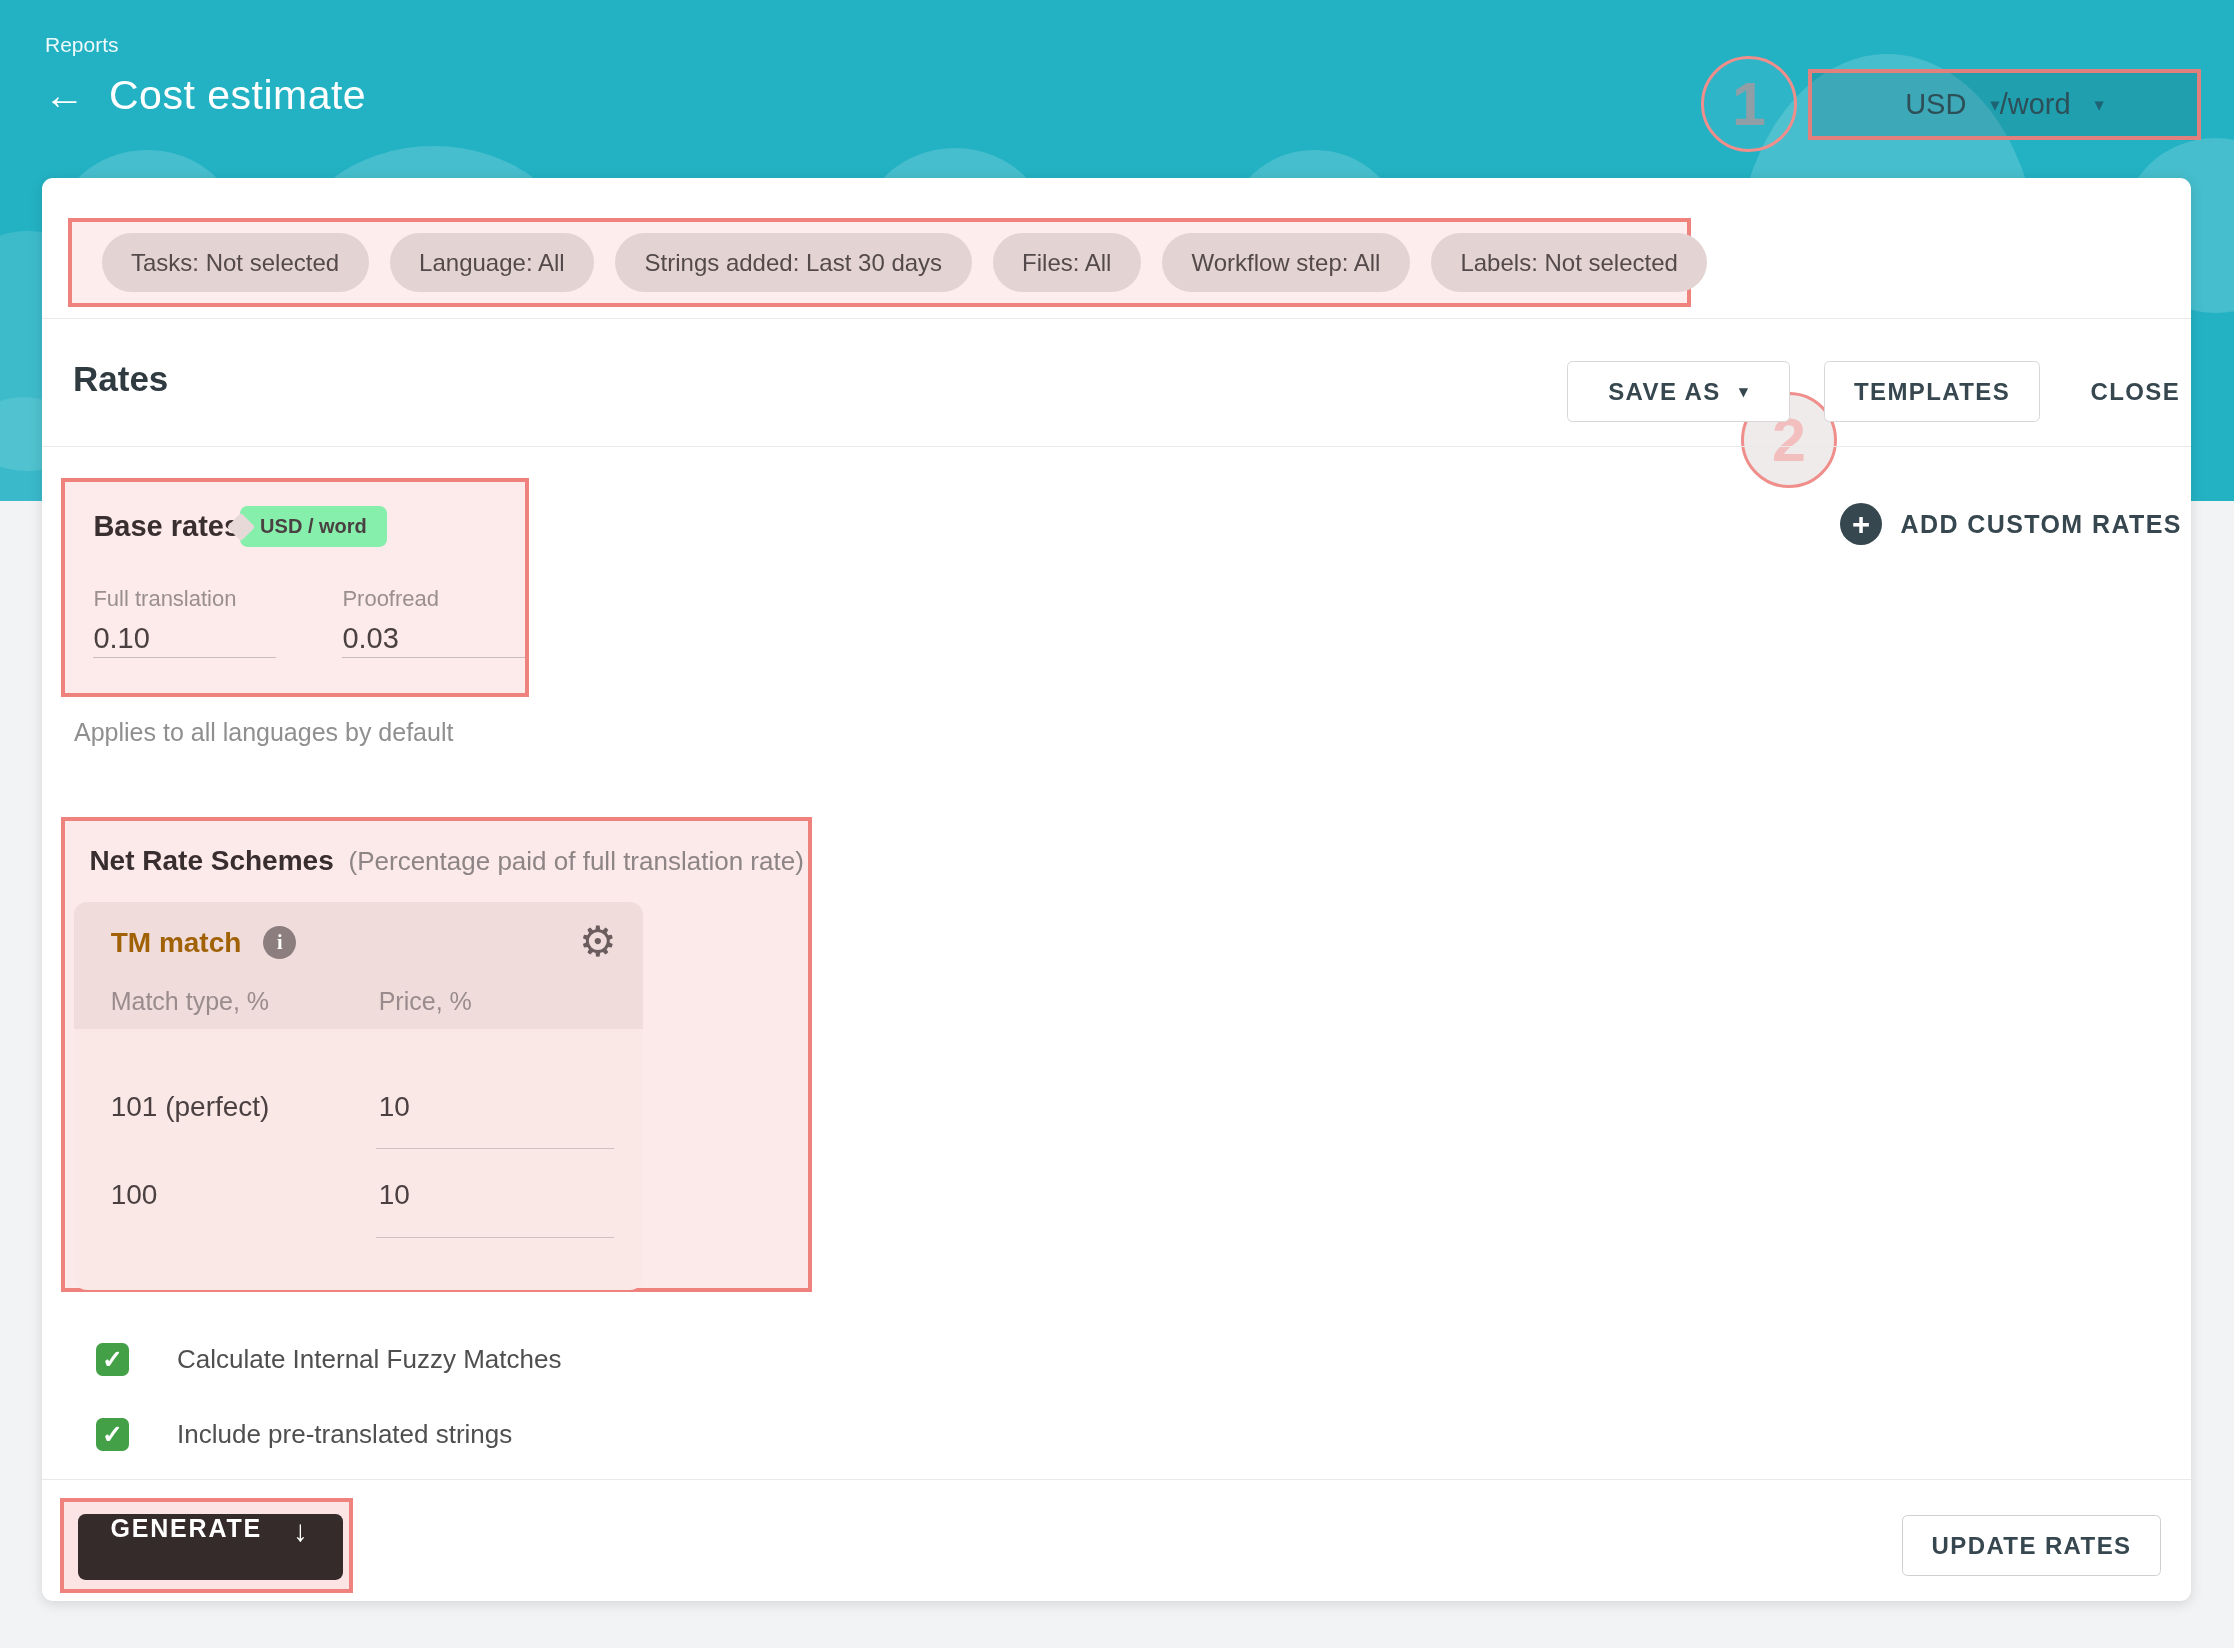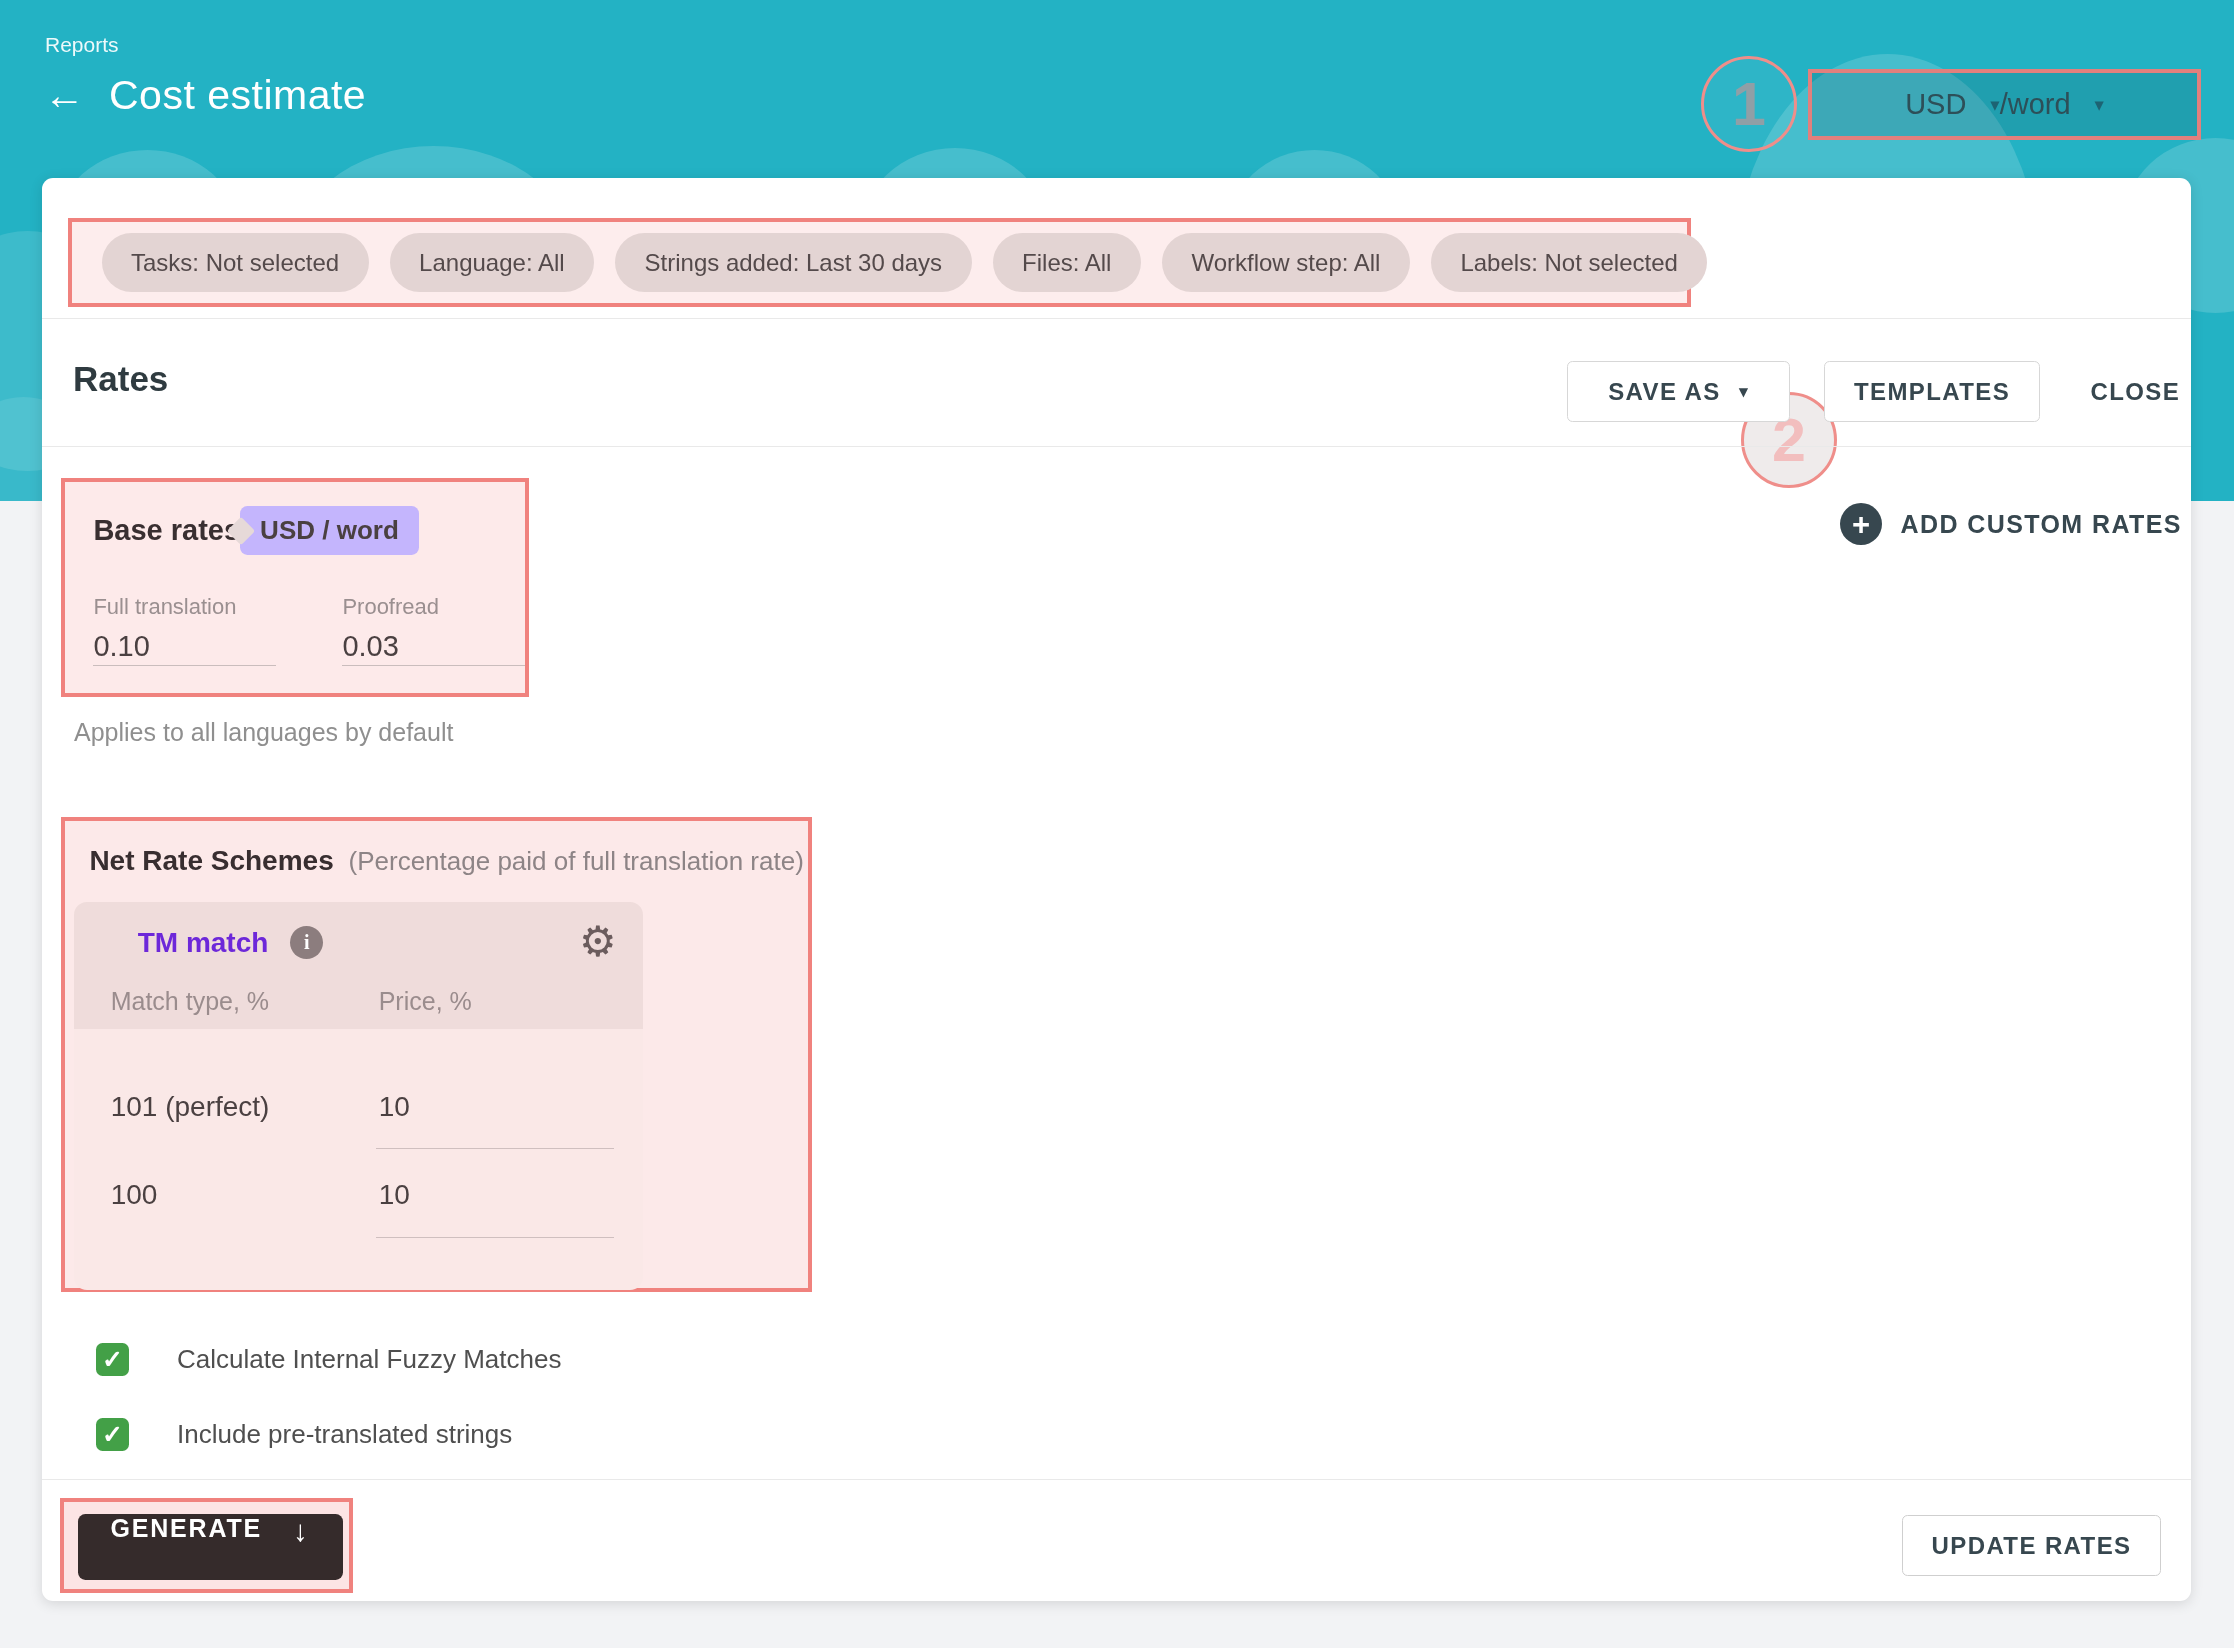--- a/index.html
+++ b/index.html
@@ -87,22 +87,22 @@
   .caret-dark{font-size:16.6px;color:#37474f;}
 
   
   .base-box{
     position:absolute;left:19.4px;top:300px;width:468px;height:219px;
     border:4.6px solid #f0827e;background:#fdeaea;box-sizing:border-box;padding:24px 0 0 28px;
   }
   .base-head{display:flex;align-items:center;}
   .base-title{font-size:29px;font-weight:bold;color:#392f31;}
   .unit-chip{
-    position:relative;background:#c4b5fd;border-radius:7.4px;padding:9.2px 20px;
-    font-size:26px;font-weight:bold;color:#4a4041;
+    position:relative;background:#86efac;border-radius:7.4px;padding:9.2px 20px;
+    font-size:20px;font-weight:bold;color:#4a4041;
   }
   .unit-chip::before{
     content:"";position:absolute;left:-9.2px;top:50%;margin-top:-10px;
     width:20px;height:20px;background:#e6d9d8;transform:rotate(45deg);border-radius:2.8px;
   }
   .base-fields{display:flex;gap:66px;margin-top:39px;}
   .field{width:185px;}
   .field-label{font-size:22px;color:#9a8f90;}
   .field-value{font-size:29px;color:#4a4041;margin-top:9.2px;padding-bottom:2px;border-bottom:1.8px solid #cabdbd;cursor:text;}
   .base-note{position:absolute;left:32px;top:540px;font-size:25px;color:#8f8f8f;}
@@ -124,21 +124,21 @@
   }
   .net-head{display:flex;align-items:baseline;gap:14.8px;padding:24px 0 0 24px;}
   .net-title{font-size:28px;font-weight:bold;color:#382e30;}
   .net-sub{font-size:26px;color:#8d8486;}
   .tm-card{
     position:absolute;left:8.3px;top:81px;width:569px;height:388px;
     border-radius:13px;overflow:hidden;background:#fae8e7;
   }
   .tm-header{position:absolute;left:0;top:0;width:100%;height:127px;background:#efdcdb;}
   .tm-title-row{position:absolute;left:37px;top:24px;display:flex;align-items:center;gap:22px;}
-  .tm-title{font-size:28px;font-weight:bold;color:#6d28d9;margin-left:27px;}
+  .tm-title{font-size:28px;font-weight:bold;color:#a16207;}
   .info-icon{
     width:33px;height:33px;border-radius:50%;background:#8c7d7e;color:#fff;
     display:flex;align-items:center;justify-content:center;
     font-size:20px;font-weight:bold;font-family:"Liberation Serif",serif;cursor:pointer;
   }
   .gear-icon{position:absolute;right:26px;top:18.5px;font-size:42px;color:#6b5c5d;cursor:pointer;line-height:1;}
   .tm-col{position:absolute;top:85px;font-size:25px;color:#9a8c8d;}
   .tm-col-1{left:37px;}
   .tm-col-2{left:305px;}
   .tm-row-match{position:absolute;left:37px;font-size:28px;color:#4a4041;}

